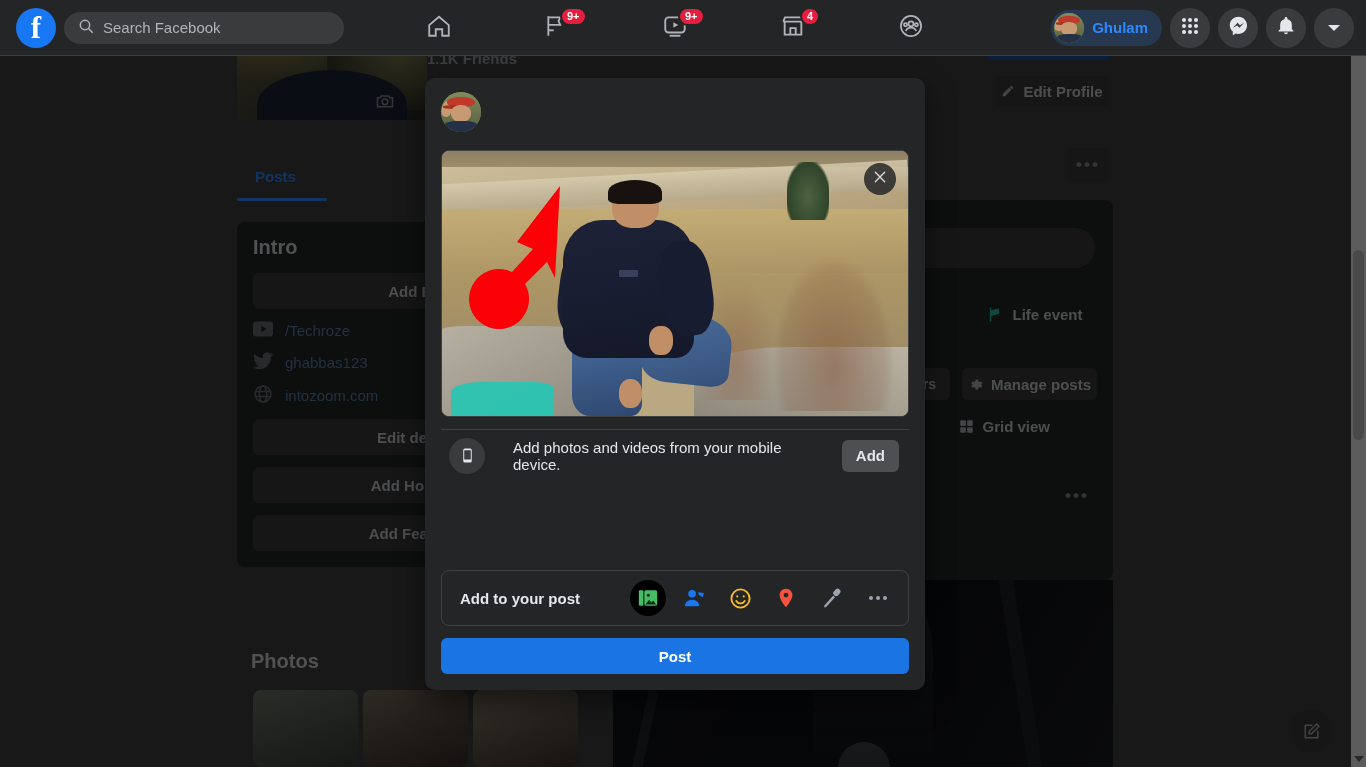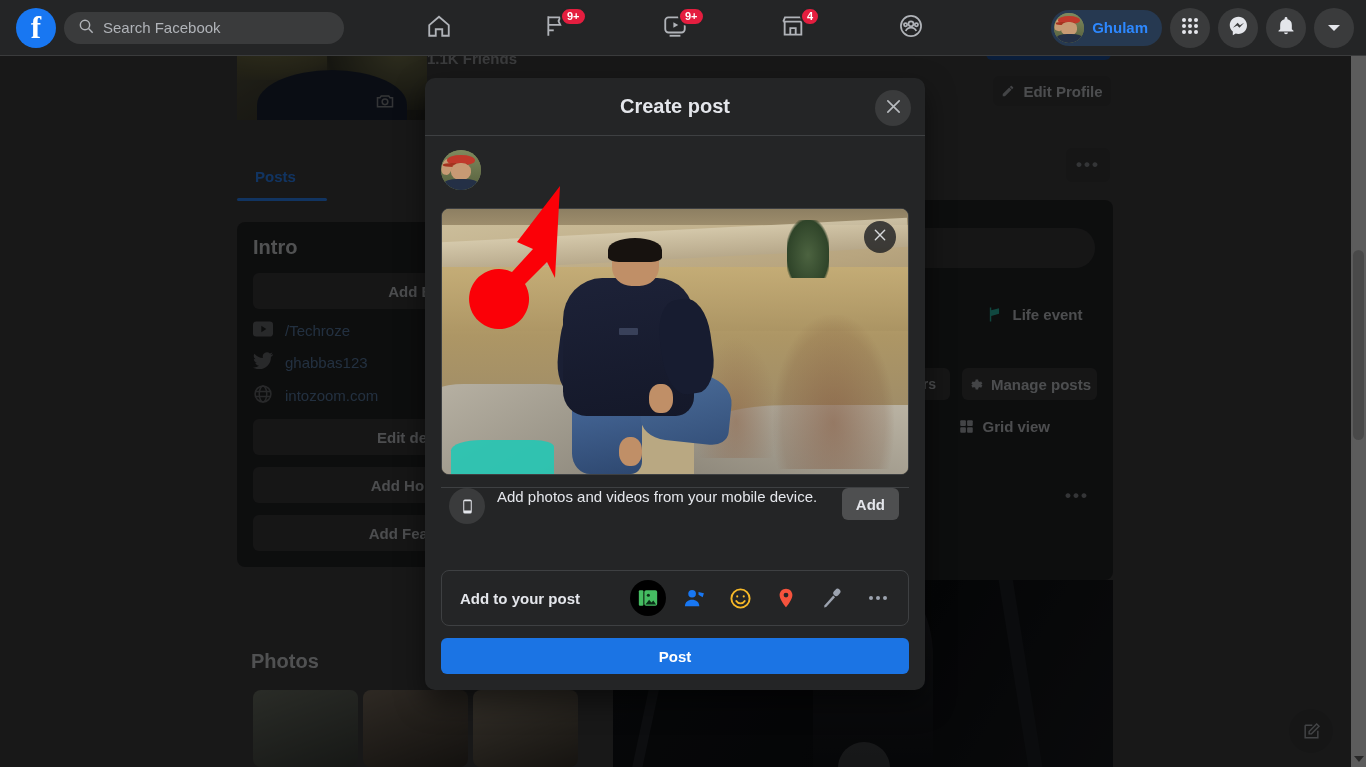--- a/index.html
+++ b/index.html
@@ -271,22 +271,22 @@
      background:linear-gradient(170deg,#47699a,#2e4870); border-radius:22% 22% 16% 26%; }
   .p-logo { position:absolute; left:38%; top:45%; width:4%; height:2.4%;
      background:#39415a; border-radius:1px; }
 
   .photo-close {
     position:absolute; right: 12px; top: 12px; width: 32px; height: 32px;
     border-radius:50%; background: rgba(32,33,35,.82);
     display:flex; align-items:center; justify-content:center; cursor:pointer;
   }
   .mobile-row {
-    margin-top: 12px; height: 52px; display:flex; align-items:flex-start;
-    gap: 12px; padding: 0 10px 0 8px;
+    margin-top: 12px; height: 52px; display:flex; align-items:center;
+    gap: 28px; padding: 0 10px 0 8px;
     border-top: 1px solid #3e4042;
   }
   .mob-icon {
     width: 36px; height: 36px; border-radius: 50%; background:#3a3b3c;
     display:flex; align-items:center; justify-content:center; flex:none;
   }
   .mob-text { flex:1; font-size: 15px; color:#e4e6eb; }
   .add-btn {
     background:#4e4f50; border-radius:6px; height:32px; padding: 0 14px;
     display:flex; align-items:center; font-size:15px; font-weight:bold;
@@ -566,30 +566,20 @@
     </svg>
   </div>
 
   <div class="scrollbar">
     <div class="arrow-up"></div>
     <div class="thumb"></div>
     <div class="arrow-dn"></div>
   </div>
 
   <div class="modal">
-    <div class="modal-head">
-      <div class="modal-title">Create post</div>
-      <div class="modal-close">
-        <span>
-          <svg width="17" height="17" viewBox="0 0 24 24" stroke="#b8bbbf" stroke-width="2.3" fill="none" stroke-linecap="round">
-            <path d="M4 4l16 16M20 4L4 20"></path>
-          </svg>
-        </span>
-      </div>
-    </div>
 
     <div class="modal-body">
       <div class="author-row">
         <div class="av" style="width:40px;height:40px;">
           <div class="sky"></div>
             <div class="arm"></div>
             <div class="cap"></div>
           <div class="capbrim"></div>
             <div class="face"></div>
             <div class="body"></div>

